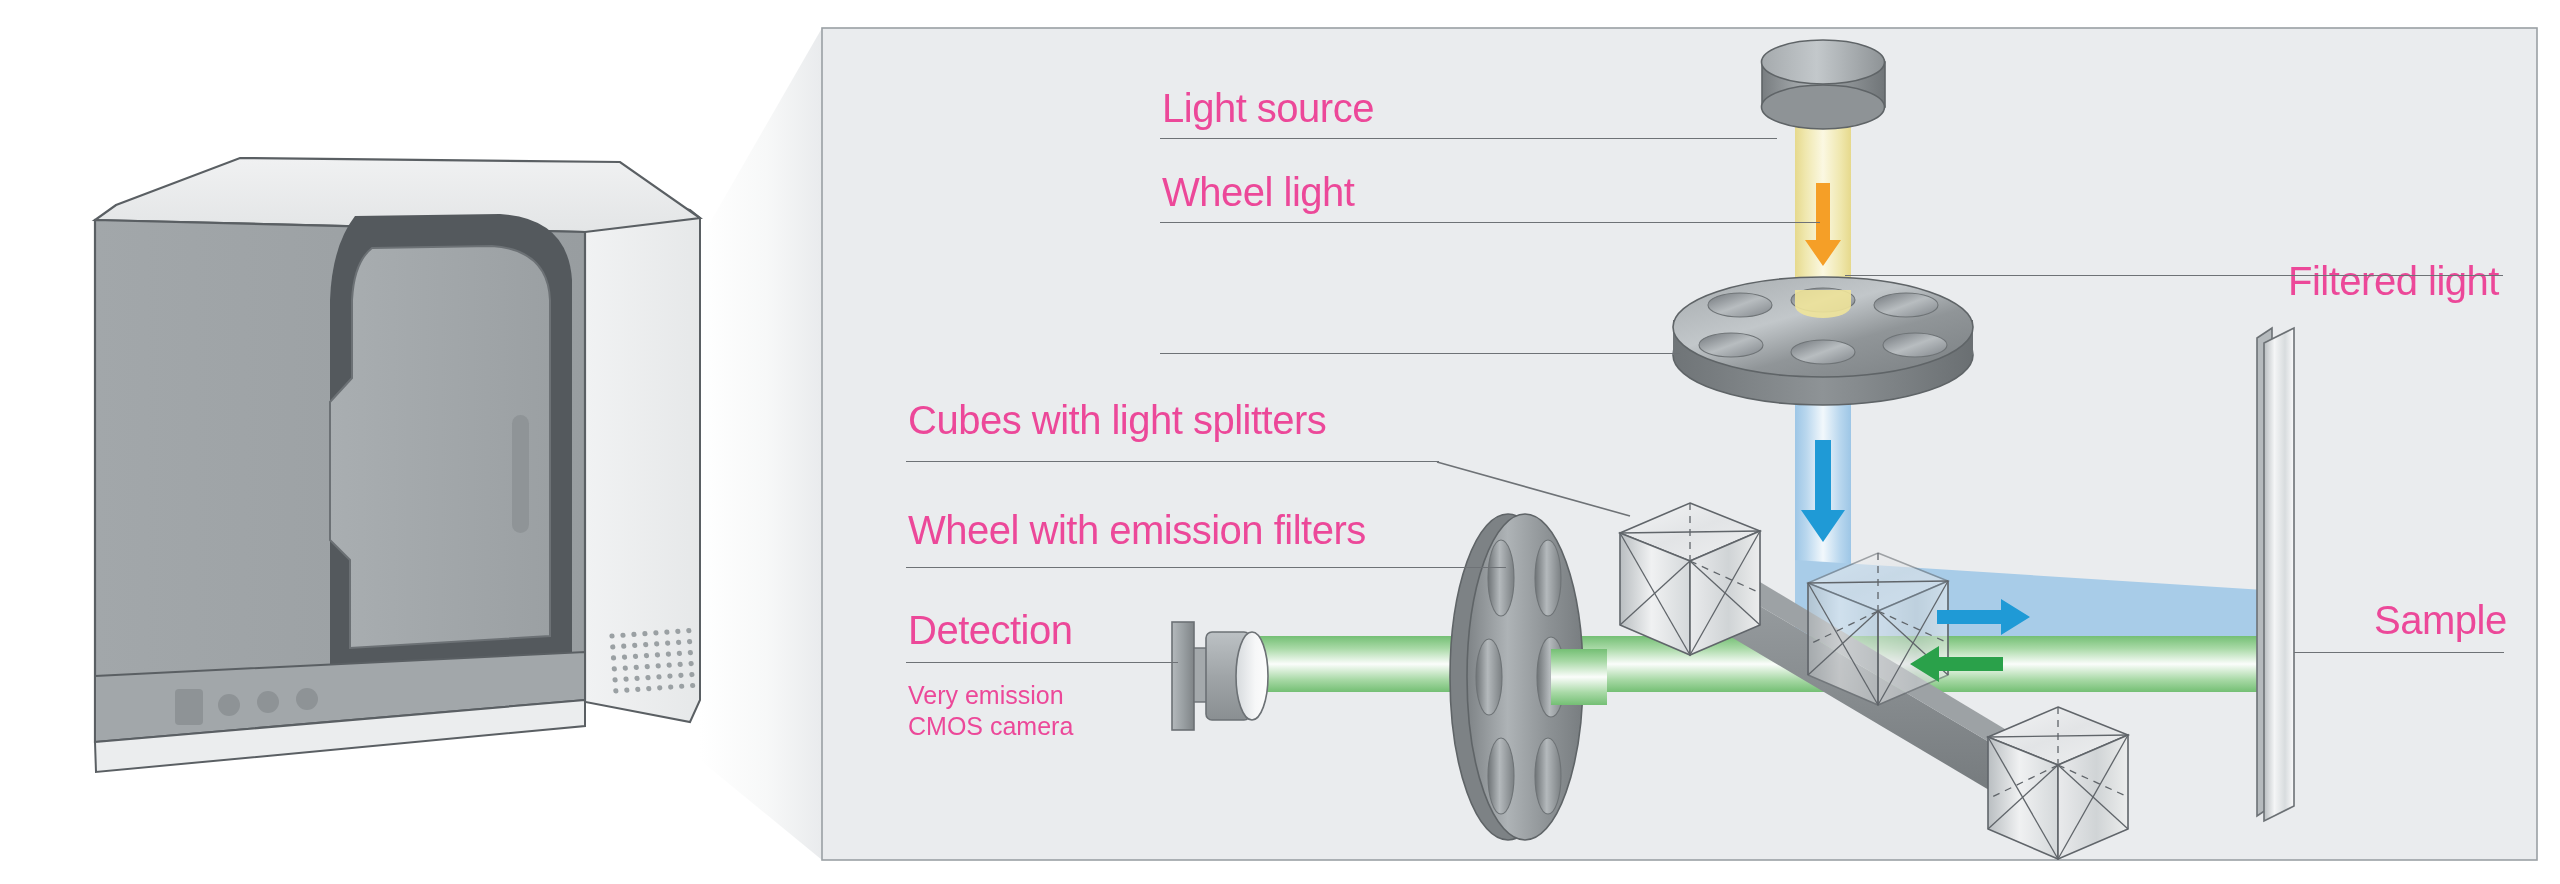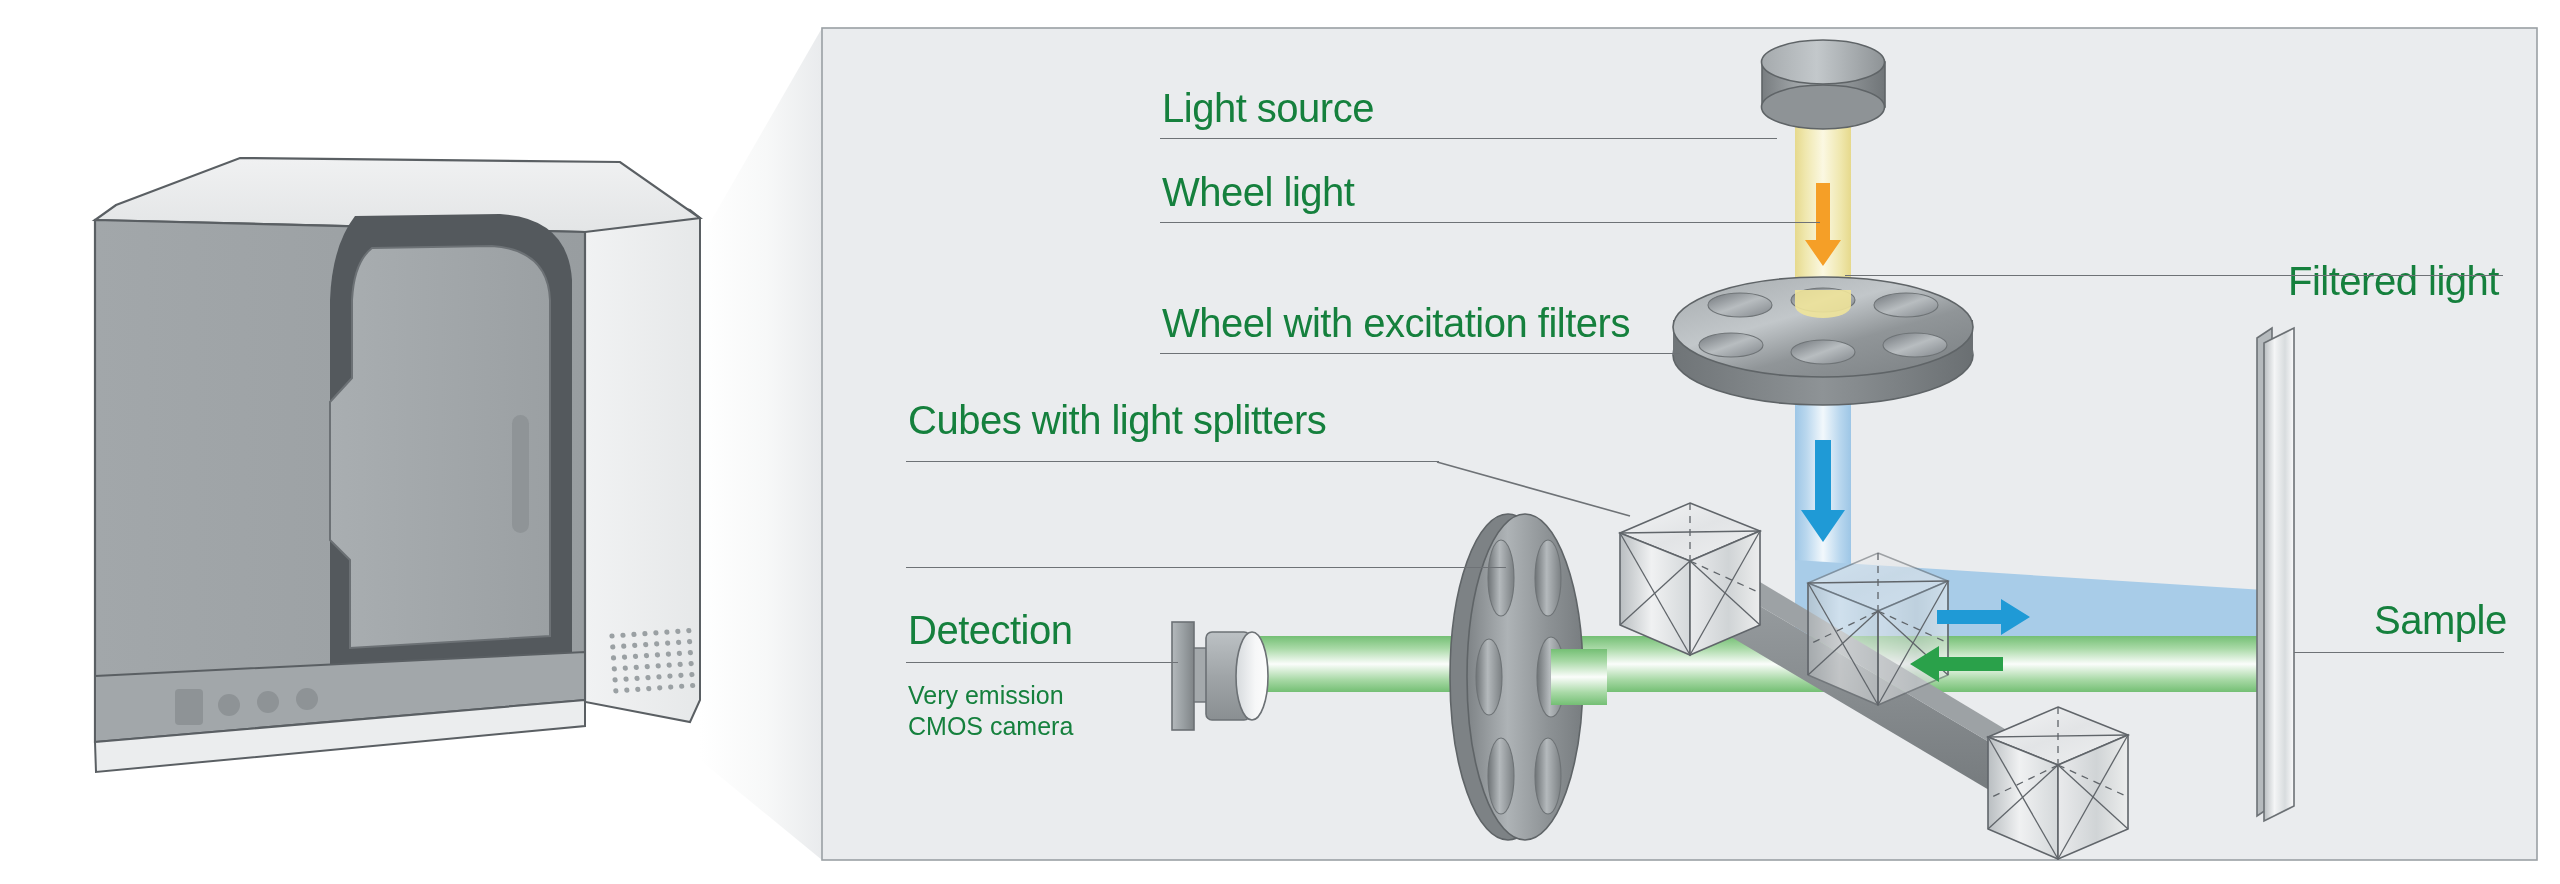--- a/index.html
+++ b/index.html
@@ -4,21 +4,21 @@
 <title>Fluorescence Imager Optical Path</title>
 <style>
   html,body{margin:0;padding:0;background:#ffffff;}
   body{
     width:2560px;height:884px;position:relative;overflow:hidden;
     font-family:"Liberation Sans","DejaVu Sans",sans-serif;
   }
   #stage{position:absolute;inset:0;width:2560px;height:884px;}
   #stage > svg{position:absolute;top:0;left:0;}
   .lbl{
-    position:absolute;color:#15803d;white-space:nowrap;
+    position:absolute;color:#ec4899;white-space:nowrap;
     font-family:"Liberation Sans","DejaVu Sans",sans-serif;
     letter-spacing:-0.5px;line-height:1;
   }
   .lbl-main{font-size:40px;}
   .lbl-sub{font-size:25px;line-height:1.22;letter-spacing:0px;}
   .rule{position:absolute;height:0;border-top:1.6px solid #6e7276;}
 </style>
 </head>
 <body>
 
@@ -389,26 +389,26 @@
     <path d="M1437,462 L1630,516"></path>
   </g>
 </svg>
 
 <div class="lbl lbl-main" style="left:1162px;top:88px;">Light source</div>
 <div class="rule" style="left:1160px;top:138px;width:617px;"></div>
 
 <div class="lbl lbl-main" style="left:1162px;top:172px;">Wheel light</div>
 <div class="rule" style="left:1160px;top:222px;width:660px;"></div>
 
-<div class="lbl lbl-main" style="left:1162px;top:303px;">Wheel with excitation filters</div>
 <div class="rule" style="left:1160px;top:353px;width:520px;"></div>
 
 <div class="lbl lbl-main" style="left:908px;top:400px;">Cubes with light splitters</div>
 <div class="rule" style="left:906px;top:461px;width:533px;"></div>
 
+<div class="lbl lbl-main" style="left:908px;top:510px;">Wheel with emission filters</div>
 <div class="rule" style="left:906px;top:567px;width:600px;"></div>
 
 <div class="lbl lbl-main" style="left:908px;top:610px;">Detection</div>
 <div class="rule" style="left:906px;top:662px;width:272px;"></div>
 <div class="lbl lbl-sub" style="left:908px;top:680px;">
   <div>Very emission</div>
   <div>CMOS camera</div>
 </div>
 
 <div class="lbl lbl-main" style="left:2288px;top:222px;margin-top:39px;">Filtered light</div>

